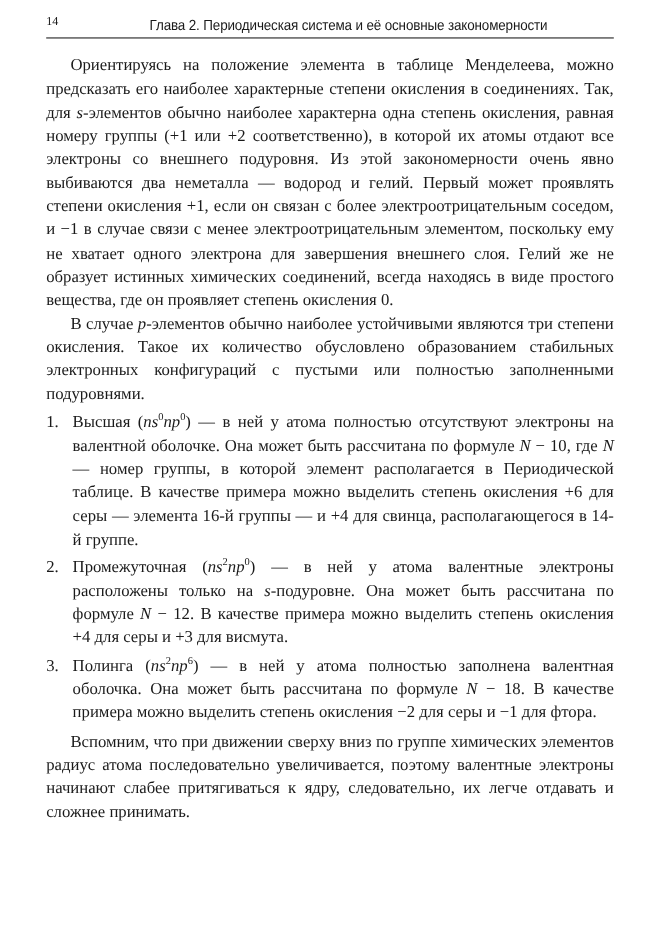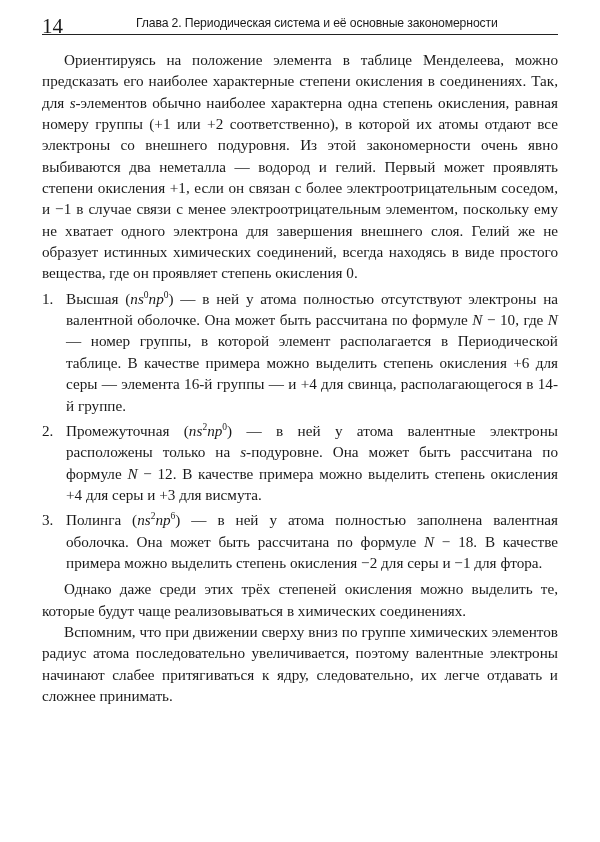--- a/index.html
+++ b/index.html
@@ -6,21 +6,21 @@
     body {
       width: 600px; height: 842px; overflow: hidden; position: relative;
       font-family: "Liberation Serif", "DejaVu Serif", serif;
       color: #1a1a1a;
     }
     .header {
       position: absolute; left: 42px; top: 14px; width: 516px; height: 20px;
       border-bottom: 1.3px solid #222;
       font-size: 13.5px;
     }
-    .page-num { position: absolute; left: 0; top: 0; font-size: 21px; }
+    .page-num { position: absolute; left: 0; top: 0; font-size: 11px; }
     .running-title {
       position: absolute; left: 94px; top: 1px; font-size: 13.3px; letter-spacing: -0.15px;
       font-family: "Liberation Sans Narrow", "Liberation Sans", sans-serif;
       transform: scaleX(0.92); transform-origin: left top;
     }
     .content {
       position: absolute; left: 42px; top: 49px; width: 516px;
       font-size: 15.2px; line-height: 21.35px;
     }
     p { margin: 0; text-align: justify; text-indent: 22px; hyphens: manual; }
@@ -35,29 +35,29 @@
 
 <div class="header">
   <span class="page-num">14</span>
   <span class="running-title">Глава 2.  Периодическая система и её основные закономерности</span>
 </div>
 
 <div class="content">
 
   <p><span>Ориентируясь на положение элемента в таблице Менделеева, можно предсказать его наиболее характерные степени окисления в соединениях. Так, для </span><span class="it">s</span><span>-элементов обычно наиболее характерна одна степень окисления, равная номеру группы (+1 или +2 соответственно), в которой их атомы отдают все электроны со внешнего подуровня. Из этой закономерности очень явно выбиваются два неметалла — водород и гелий. Первый может проявлять степени окисления +1, если он связан с более электроотрицательным соседом, и −1 в случае связи с менее электроотрицательным элементом, поскольку ему не хватает одного электрона для завершения внешнего слоя. Гелий же не образует истинных химических соединений, всегда находясь в виде простого вещества, где он проявляет степень окисления 0.</span></p>
 
+  <p><span>В случае </span><span class="it">p</span><span>-элементов обычно наиболее устойчивыми являются три степени окисления. Такое их количество обусловлено образованием стабильных электронных конфигураций с пустыми или полностью заполненными подуровнями.</span></p>
 
   <ol>
     <li>
       <span class="num">1.</span><span>Высшая (</span><span class="it">ns</span><sup>0</sup><span class="it">np</span><sup>0</sup><span>)</span><span> — в ней у атома полностью отсутствуют электроны на валентной оболочке. Она может быть рассчитана по формуле </span><span class="it">N</span><span> − 10, где </span><span class="it">N</span><span> — номер группы, в которой элемент располагается в Периодической таблице. В качестве примера можно выделить степень окисления +6 для серы — элемента 16-й группы — и +4 для свинца, располагающегося в 14-й группе.</span>
     </li>
     <li>
       <span class="num">2.</span><span>Промежуточная (</span><span class="it">ns</span><sup>2</sup><span class="it">np</span><sup>0</sup><span>)</span><span> — в ней у атома валентные электроны расположены только на </span><span class="it">s</span><span>-подуровне. Она может быть рассчитана по формуле </span><span class="it">N</span><span> − 12. В качестве примера можно выделить степень окисления +4 для серы и +3 для висмута.</span>
     </li>
     <li>
       <span class="num">3.</span><span>Полинга (</span><span class="it">ns</span><sup>2</sup><span class="it">np</span><sup>6</sup><span>)</span><span> — в ней у атома полностью заполнена валентная оболочка. Она может быть рассчитана по формуле </span><span class="it">N</span><span> − 18. В качестве примера можно выделить степень окисления −2 для серы и −1 для фтора.</span>
     </li>
   </ol>
 
-  <p>Однако даже среди этих трёх степеней окисления можно выделить те, которые будут чаще реализовываться в химических соединениях.</p>
   <p>Вспомним, что при движении сверху вниз по группе химических элементов радиус атома последовательно увеличивается, поэтому валентные электроны начинают слабее притягиваться к ядру, следовательно, их легче отдавать и сложнее принимать.</p>
 
 </div>
 
 </body></html>

